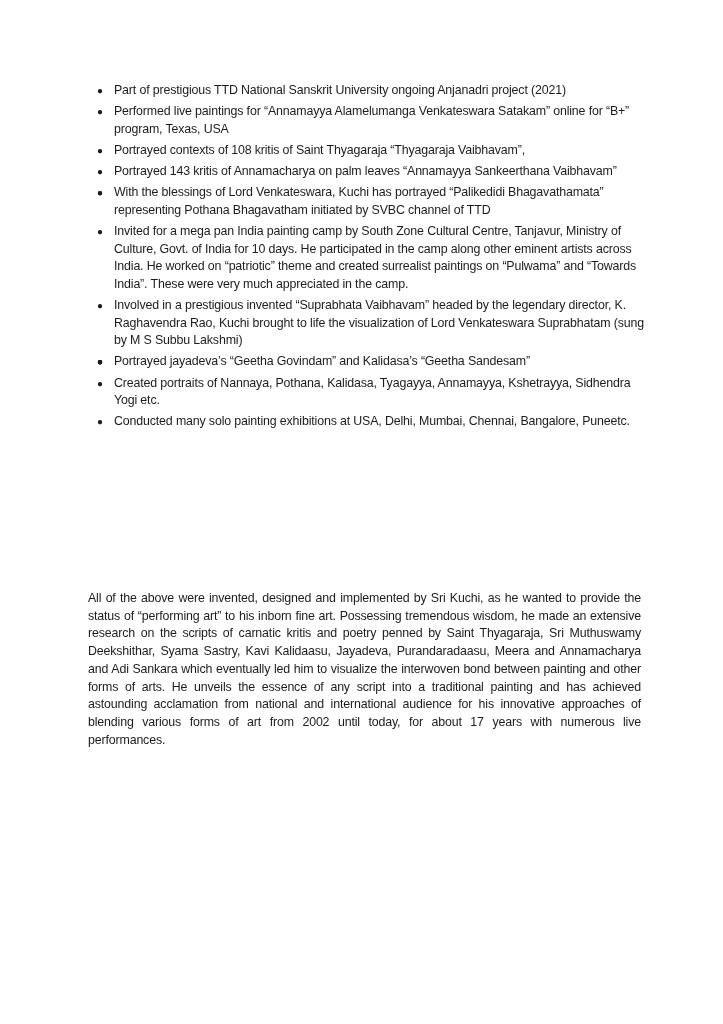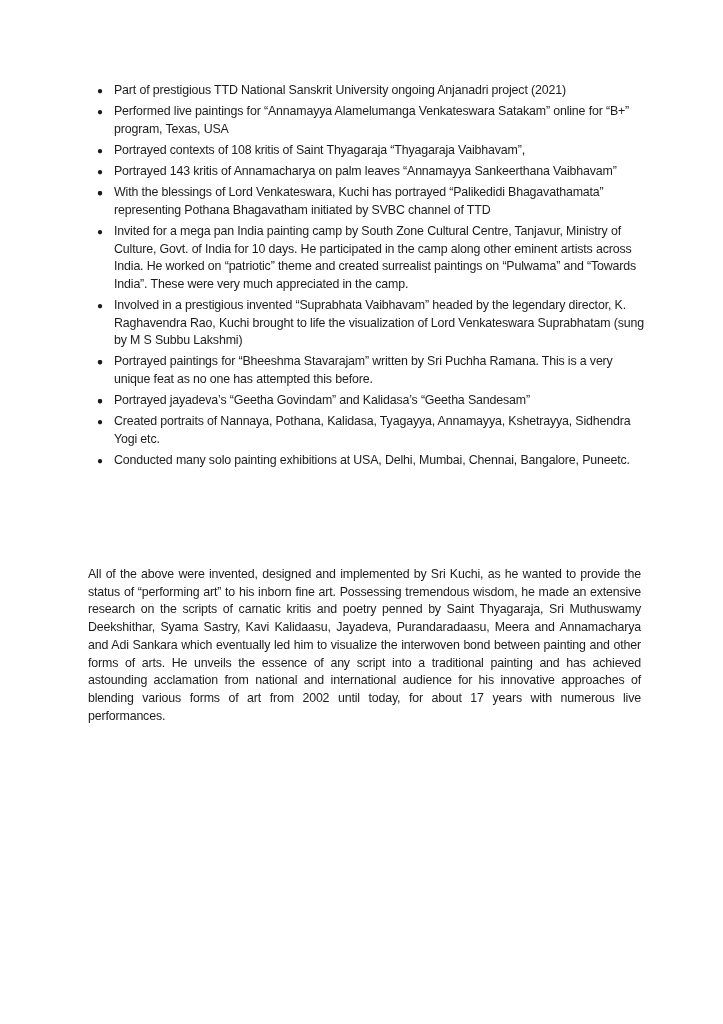--- a/index.html
+++ b/index.html
@@ -14,38 +14,38 @@
     margin: 0; padding: 0; list-style: none;
   }
   ul.achievements li {
     position: relative; line-height: 17.6px; margin: 0 0 3.6px 0;
   }
   ul.achievements li .bullet {
     position: absolute; left: -17px; top: 0; font-size: 10px; line-height: 17.6px;
   }
   b { font-weight: normal; }
   .summary {
-    position: absolute; left: 88px; top: 566px; width: 553px;
+    position: absolute; left: 88px; top: 590px; width: 553px;
     margin: 0; text-align: justify; line-height: 17.7px;
   }
 </style>
 </head>
 <body>
 
 <div class="page">
   <ul class="achievements">
       <li><span class="bullet">●</span><span>Part of prestigious TTD National Sanskrit University ongoing Anjanadri project (2021)</span></li>
       <li><span class="bullet">●</span><span>Performed live paintings for “Annamayya Alamelumanga Venkateswara Satakam” online for “B+” program, Texas, USA</span></li>
       <li><span class="bullet">●</span><span>Portrayed contexts of 108 kritis of Saint Thyagaraja “Thyagaraja Vaibhavam”,</span></li>
       <li><span class="bullet">●</span><span>Portrayed 143 kritis of Annamacharya on palm leaves “Annamayya Sankeerthana Vaibhavam”</span></li>
       <li><span class="bullet">●</span></li>
       <li><span class="bullet">●</span><span>With the blessings of Lord Venkateswara, Kuchi has portrayed “Palikedidi Bhagavathamata” representing Pothana Bhagavatham initiated by SVBC channel of TTD</span></li>
       <li><span class="bullet">●</span><span>Invited for a mega pan India painting camp by </span><b>South Zone Cultural Centre, Tanjavur</b><span>, Ministry of Culture, Govt. of India for 10 days. He participated in the camp along other eminent artists across India. He worked on </span><b>“patriotic” theme</b><span> and created </span><b>surrealist paintings on “Pulwama” and “Towards India”</b><span>. These were very much appreciated in the camp.</span></li>
       <li><span class="bullet">●</span><span>Involved in a prestigious invented “</span><b>Suprabhata Vaibhavam</b><span>” headed by the legendary director, K. Raghavendra Rao, Kuchi brought to life the visualization of Lord Venkateswara Suprabhatam (sung by M S Subbu Lakshmi)</span></li>
       <li><span class="bullet">●</span></li>
-      <li><span class="bullet">●</span><span>Portrayed paintings for “Bheeshma Stavarajam” written by Sri Puchha Ramana. This is a very unique feat as no one has attempted this before.</span></li>
+      <li><span class="bullet">●</span></li>
       <li><span class="bullet">●</span></li>
       <li><span class="bullet">●</span><span>Portrayed jayadeva’s “Geetha Govindam” and Kalidasa’s “Geetha Sandesam”</span></li>
       <li><span class="bullet">●</span><span>Created portraits of Nannaya, Pothana, Kalidasa, Tyagayya, Annamayya, Kshetrayya, Sidhendra Yogi etc.</span></li>
       <li><span class="bullet">●</span><span>Conducted many solo painting exhibitions at USA, Delhi, Mumbai, Chennai, Bangalore, Puneetc.</span></li>
     </ul>
   <p class="summary">All of the above were invented, designed and implemented by Sri Kuchi, as he wanted to provide the status of “performing art” to his inborn fine art. Possessing tremendous wisdom, he made an extensive research on the scripts of carnatic kritis and poetry penned by Saint Thyagaraja, Sri Muthuswamy Deekshithar, Syama Sastry, Kavi Kalidaasu, Jayadeva, Purandaradaasu, Meera and Annamacharya and Adi Sankara which eventually led him to visualize the interwoven bond between painting and other forms of arts. He unveils the essence of any script into a traditional painting and has achieved astounding acclamation from national and international audience for his innovative approaches of blending various forms of art from 2002 until today, for about 17 years with numerous live performances.</p>
 </div>
 
 </body></html>

